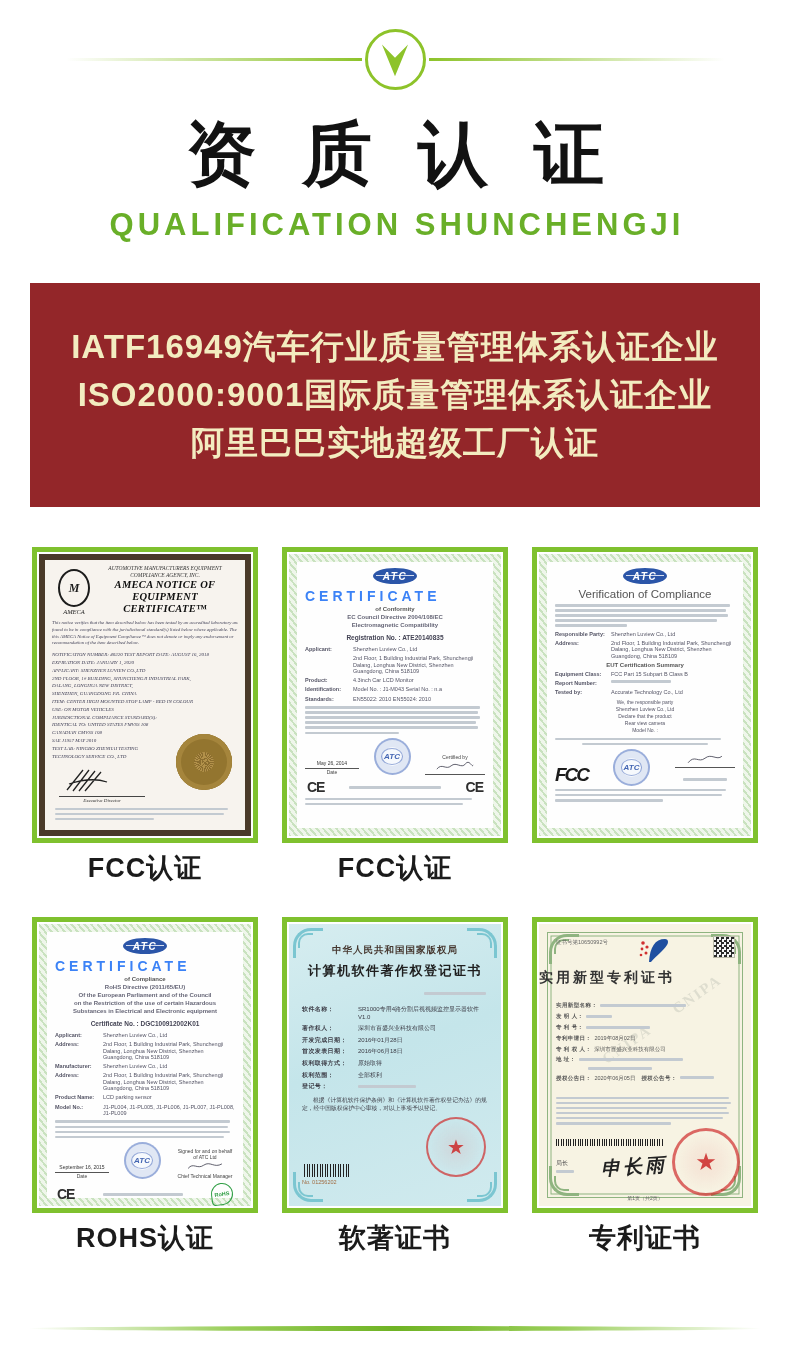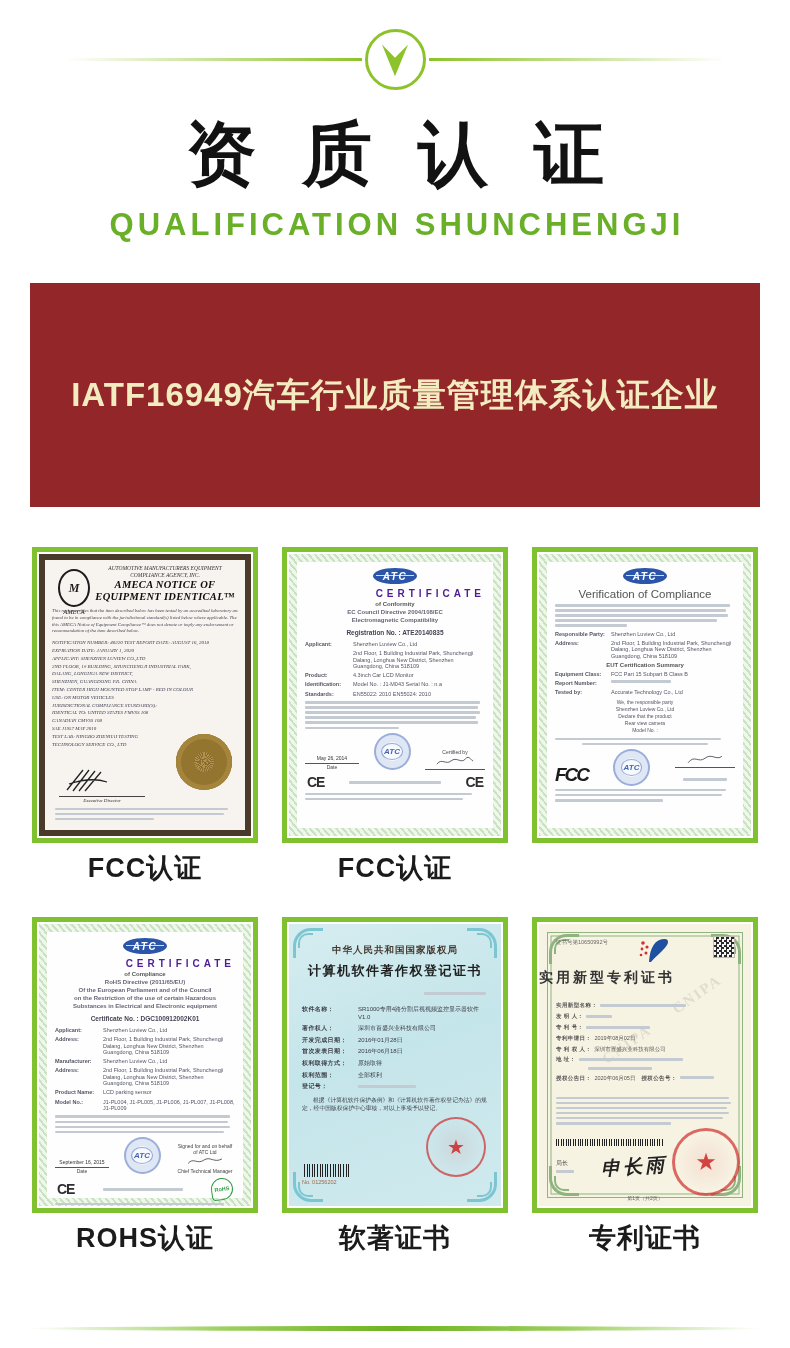--- a/index.html
+++ b/index.html
@@ -61,21 +61,21 @@
               font:italic 5px "Liberation Serif",serif;text-align:center;color:#333;padding-top:1.5px;}
   .sae-foot{position:absolute;left:10px;right:10px;bottom:7px;}
 
   
   .gborder{position:absolute;inset:2px;background:repeating-linear-gradient(50deg,#c9e2bf 0 2px,#eff6eb 2px 5px);}
   .gpaper{position:absolute;inset:10px;background:#fefefe;padding:5px 8px;box-sizing:border-box;}
   .atc-logo{width:44px;height:16px;background:#2b55a8;border-radius:50%;margin:1px auto 4px;
             display:flex;align-items:center;justify-content:center;position:relative;flex:none;}
   .atc-logo:before{content:"";position:absolute;left:3px;right:3px;top:7px;height:1px;background:rgba(255,255,255,.8);}
   .atc-logo span{color:#fff;font:bold italic 10px "Liberation Sans",sans-serif;letter-spacing:1.5px;position:relative;}
-  .cert-title{text-align:right;font-size:10px;font-weight:bold;letter-spacing:4px;color:#4c1d95;}
+  .cert-title{text-align:left;font-size:14px;font-weight:bold;letter-spacing:4px;color:#3b82f6;}
   .cert-sub{text-align:center;font-size:6px;font-weight:bold;color:#555;margin:2px 0 1px;}
   .cert-dir{text-align:center;font-size:6px;font-weight:bold;color:#667;line-height:8px;}
   .cert-reg{text-align:center;font-size:6.5px;font-weight:bold;color:#445;margin:5px 0;}
   .rows{font-size:5.5px;color:#556;}
   .row{display:flex;margin:2.8px 0;line-height:6.4px;}
   .lab{width:48px;flex:none;font-weight:bold;}
   .val{flex:1;}
   .para{margin:4px 0;}
   .csign{display:flex;align-items:flex-end;justify-content:space-between;margin-top:3px;}
   .sigL{width:54px;text-align:center;}
@@ -167,32 +167,34 @@
       </svg>
     </div>
     <div class="dline r"></div>
   </div>
 
   <div class="title">资质认证</div>
   <div class="subtitle">QUALIFICATION SHUNCHENGJI</div>
 
   <div class="banner">
       <div>IATF16949汽车行业质量管理体系认证企业</div>
+      <div>ISO2000:9001国际质量管理体系认证企业</div>
+      <div>阿里巴巴实地超级工厂认证</div>
     </div>
 
   <div class="cell" style="left:32px;top:547px">
     <div class="sae-frame">
       <div class="sae-logo">
         <div class="sae-oval">M</div>
         <div class="sae-logoname">AMECA</div>
       </div>
       <div class="sae-agency">AUTOMOTIVE MANUFACTURERS EQUIPMENT</div>
       <div class="sae-agency">COMPLIANCE AGENCY, INC.</div>
       <div class="sae-title">AMECA NOTICE OF</div>
-      <div class="sae-title">EQUIPMENT IDENTICAL™</div>
+      <div class="sae-title">EQUIPMENT CERTIFICATE™</div>
       <div class="sae-intro">
           <div>This notice verifies that the item described below has been tested by an accredited laboratory and has been</div>
           <div>found to be in compliance with the jurisdictional standard(s) listed below where applicable. The issuance of</div>
           <div>this AMECA Notice of Equipment Compliance™ does not denote or imply any endorsement or</div>
           <div>recommendation of the item described below.</div>
         </div>
       <div class="sae-body">
           <div>NOTIFICATION NUMBER:  40220          TEST REPORT DATE:  AUGUST 16, 2018</div>
           <div>EXPIRATION DATE:  JANUARY 1, 2020</div>
           <div>APPLICANT:   SHENZHEN LUVIEW CO.,LTD</div>

